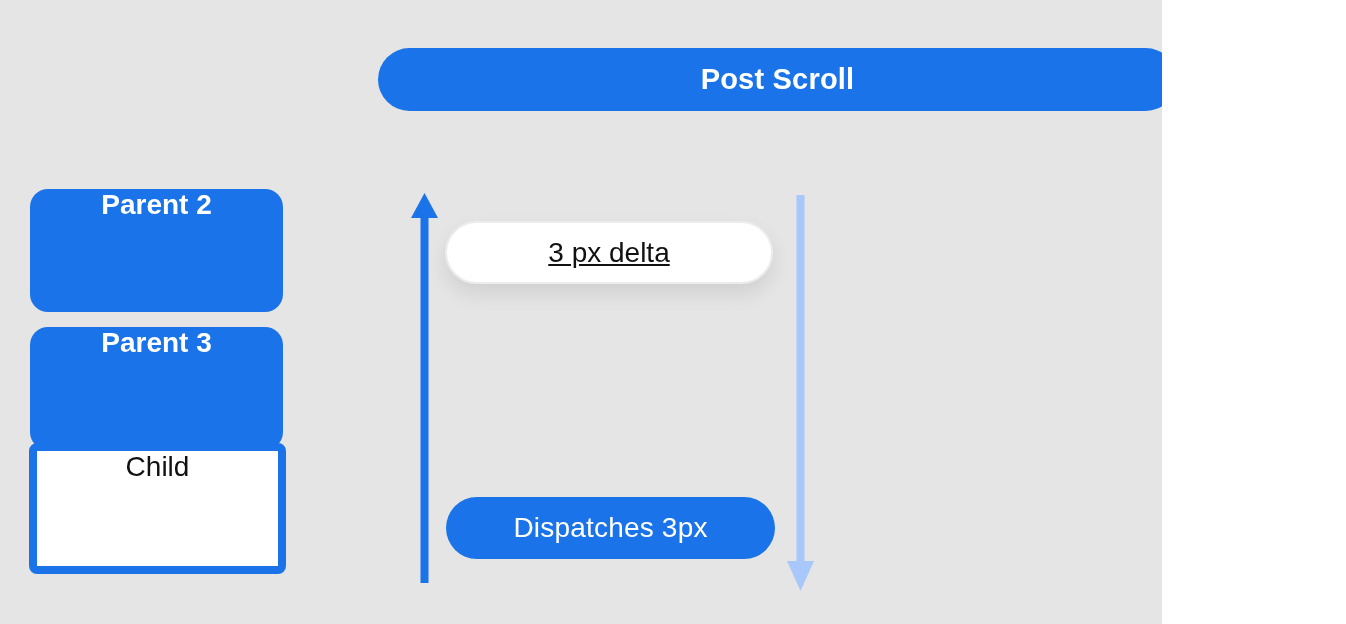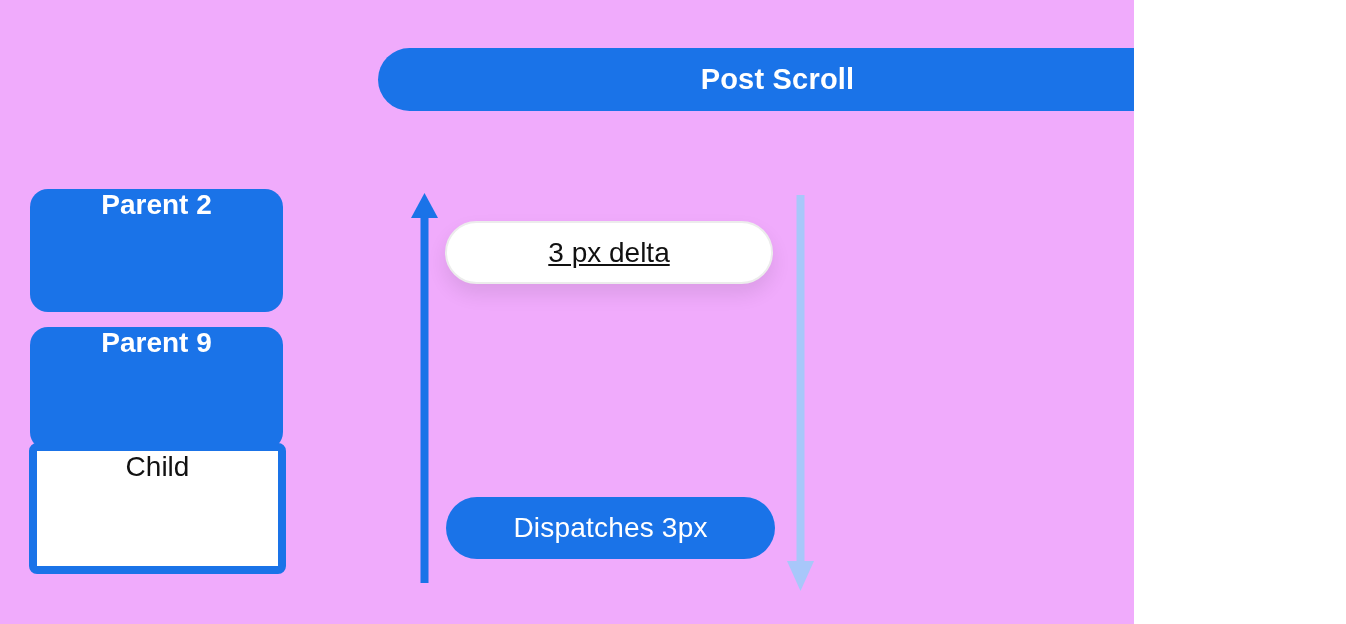--- a/index.html
+++ b/index.html
@@ -5,22 +5,23 @@
   html, body {
     margin: 0;
     padding: 0;
     background: #ffffff;
     font-family: "Liberation Sans", sans-serif;
   }
   .canvas {
     position: relative;
     width: 1134px;
     height: 624px;
-    background: #f0abfc;
+    background: #e5e5e5;
     overflow: hidden;
+    padding-left: 28px;
   }
   .pill {
     position: absolute;
     display: flex;
     align-items: center;
     justify-content: center;
     box-sizing: border-box;
   }
   .post-scroll-pill {
     left: 378px;
@@ -104,21 +105,21 @@
 
   <div class="pill post-scroll-pill">
     <span>Post Scroll</span>
   </div>
 
   <div class="node filled node-parent-2">
     <span>Parent 2</span>
   </div>
 
   <div class="node filled node-parent-1">
-    <span>Parent 9</span>
+    <span>Parent 3</span>
   </div>
 
   <div class="node node-child">
     <span>Child</span>
   </div>
 
   <svg class="arrow up-arrow" width="27" height="392" viewBox="0 0 27 392">
     <polygon points="13.5,0 0,25 27,25" fill="#1a73e8"></polygon>
     <rect x="9.5" y="20" width="8" height="370" fill="#1a73e8"></rect>
   </svg>

